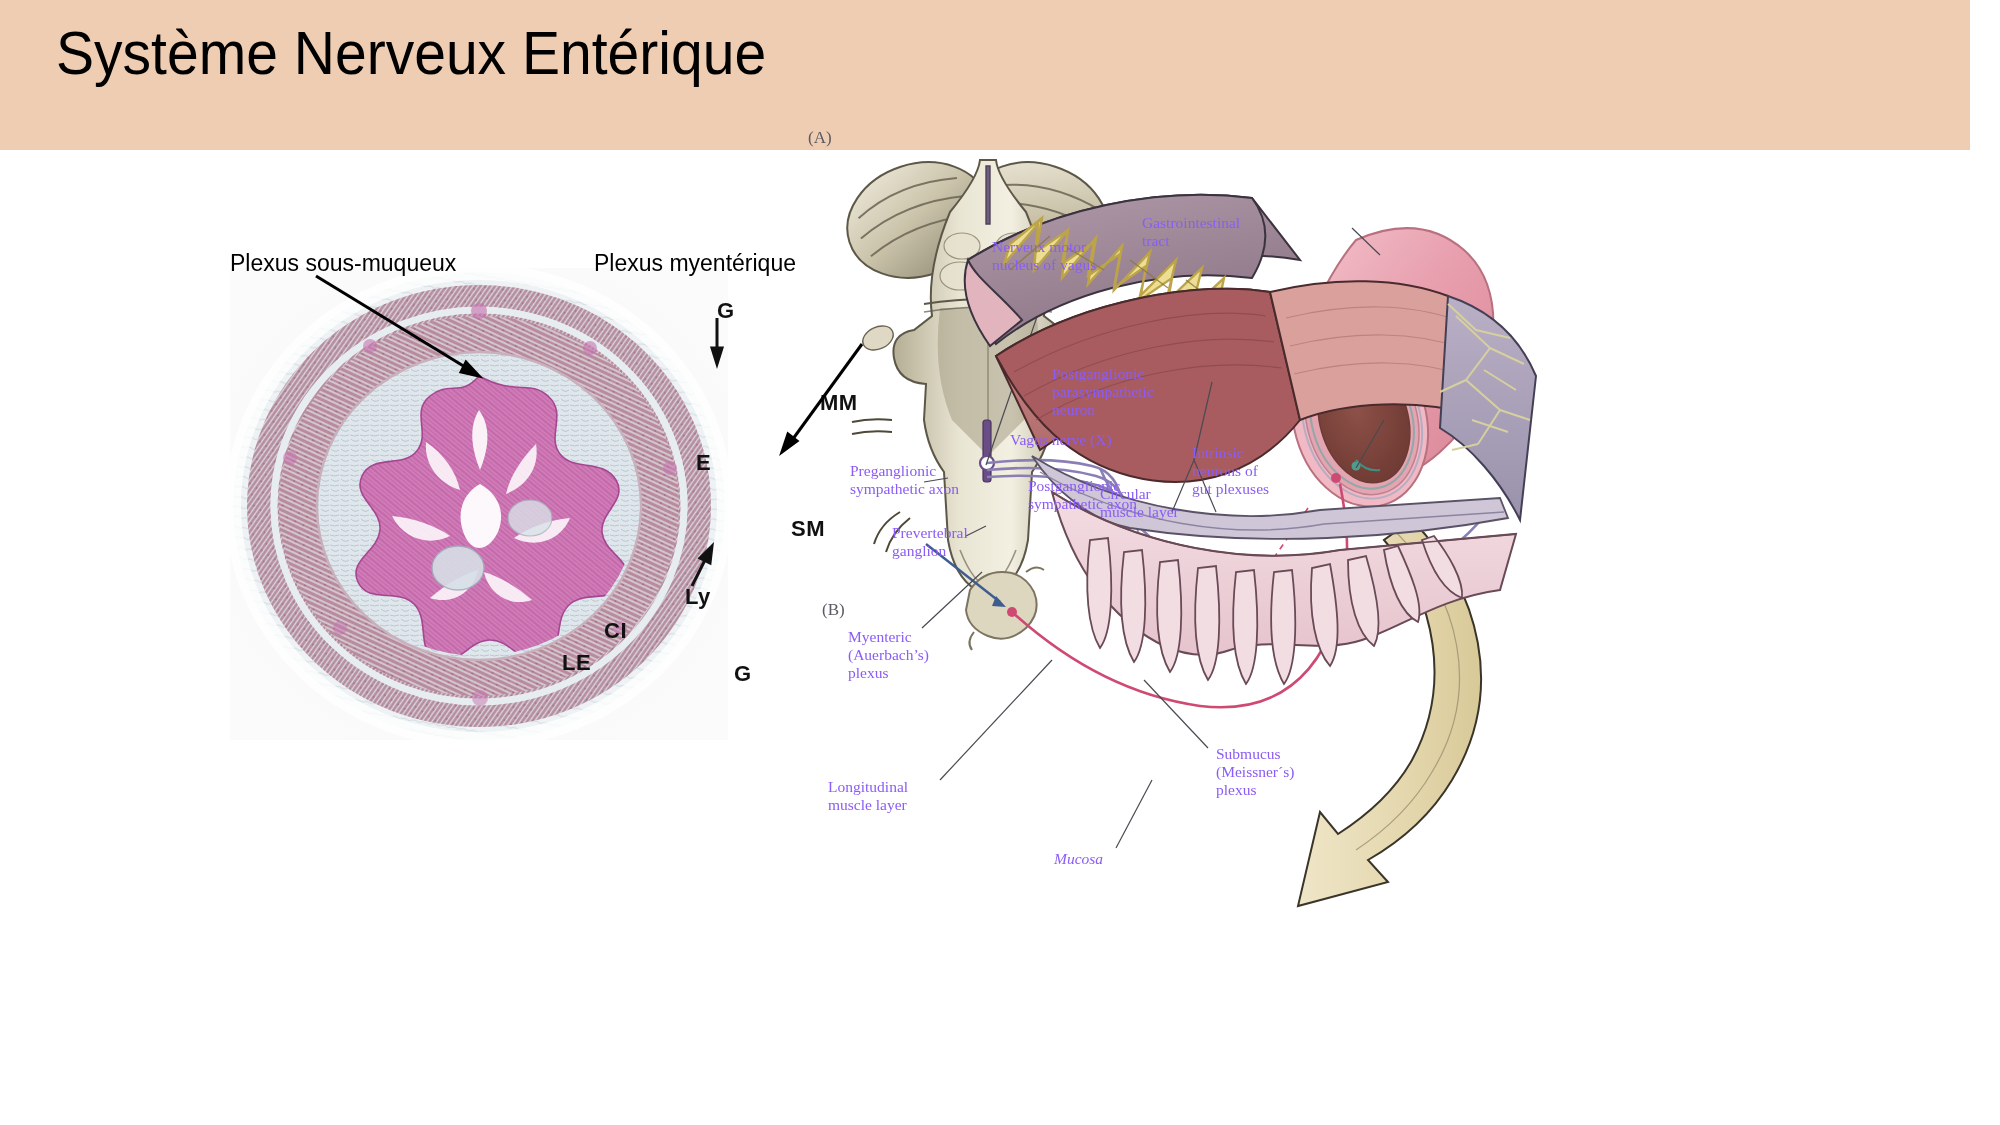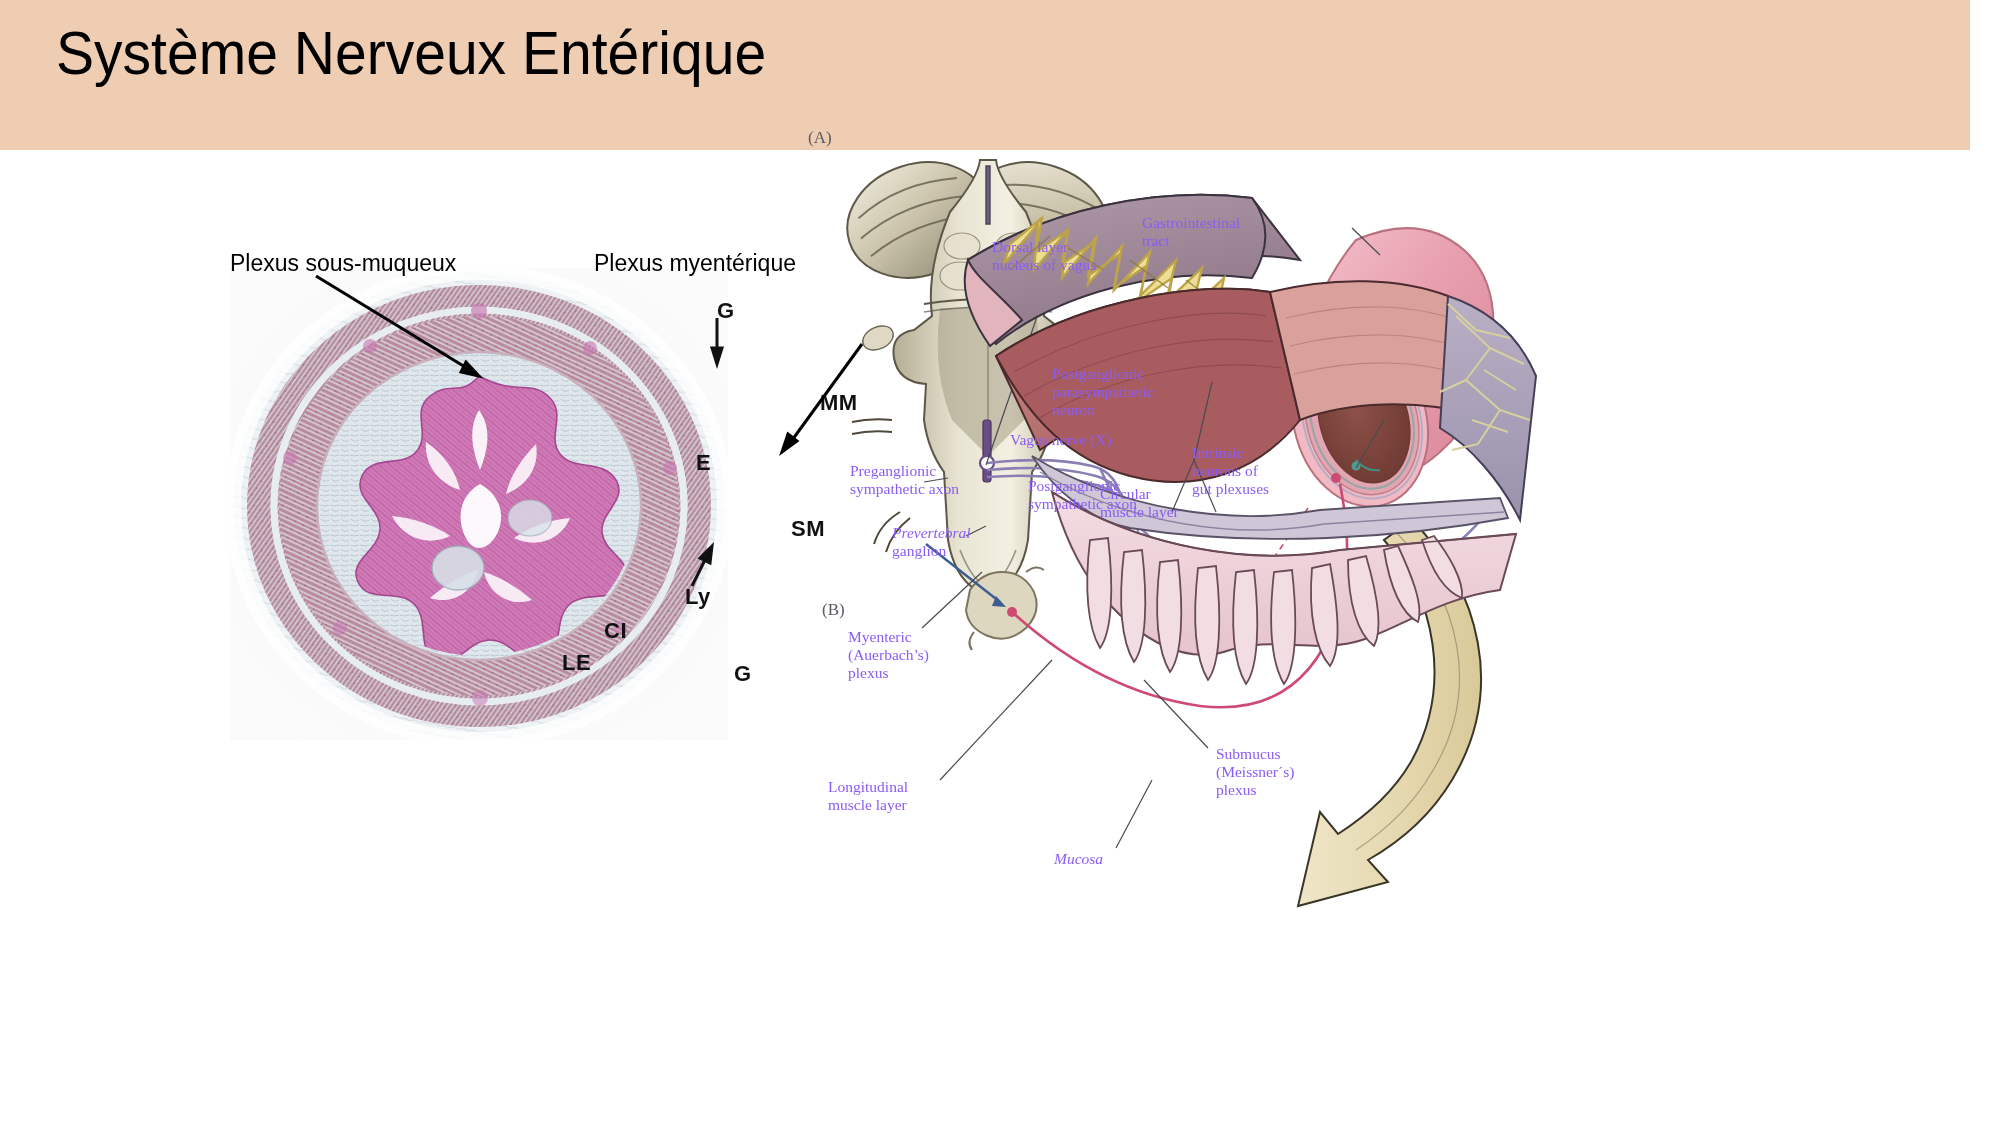--- a/index.html
+++ b/index.html
@@ -514,21 +514,21 @@
       <path d="M122 508 L 182 452"></path>
 
       <path d="M140 660 L 252 540"></path>
 
       <path d="M316 728 L 352 660"></path>
 
       <path d="M408 628 L 344 560"></path>
     </g>
   </svg>
 
-  <div class="pv-label" style="left:192px; top:118px;">Dorsal layer</div>
+  <div class="pv-label" style="left:192px; top:118px;">Nerveux motor</div>
   <div class="pv-label" style="left:192px; top:136px;">nucleus of vagus</div>
 
   <div class="pv-label" style="left:342px; top:94px;">Gastrointestinal</div>
   <div class="pv-label" style="left:342px; top:112px;">tract</div>
 
   <div class="pv-label" style="left:252px; top:245px;">Postganglionic</div>
   <div class="pv-label" style="left:252px; top:263px;">parasympathetic</div>
   <div class="pv-label" style="left:252px; top:281px;">neuron</div>
 
   <div class="pv-label" style="left:210px; top:311px;">Vagus nerve (X)</div>
@@ -536,21 +536,21 @@
   <div class="pv-label" style="left:392px; top:324px;">Intrinsic</div>
   <div class="pv-label" style="left:392px; top:342px;">neurons of</div>
   <div class="pv-label" style="left:392px; top:360px;">gut plexuses</div>
 
   <div class="pv-label" style="left:50px; top:342px;">Preganglionic</div>
   <div class="pv-label" style="left:50px; top:360px;">sympathetic axon</div>
 
   <div class="pv-label" style="left:228px; top:357px;">Postganglionic</div>
   <div class="pv-label" style="left:228px; top:375px;">sympathetic axon</div>
 
-  <div class="pv-label" style="left:92px; top:404px;font-style:italic;">Prevertebral</div>
+  <div class="pv-label" style="left:92px; top:404px;">Prevertebral</div>
   <div class="pv-label" style="left:92px; top:422px;">ganglion</div>
 
   <div class="pv-panel-letter" style="left:22px; top:480px;">(B)</div>
 
   <div class="pv-label" style="left:300px; top:365px;">Circular</div>
   <div class="pv-label" style="left:300px; top:383px;">muscle layer</div>
 
   <div class="pv-label" style="left:48px; top:508px;">Myenteric</div>
   <div class="pv-label" style="left:48px; top:526px;">(Auerbach’s)</div>
   <div class="pv-label" style="left:48px; top:544px;">plexus</div>

